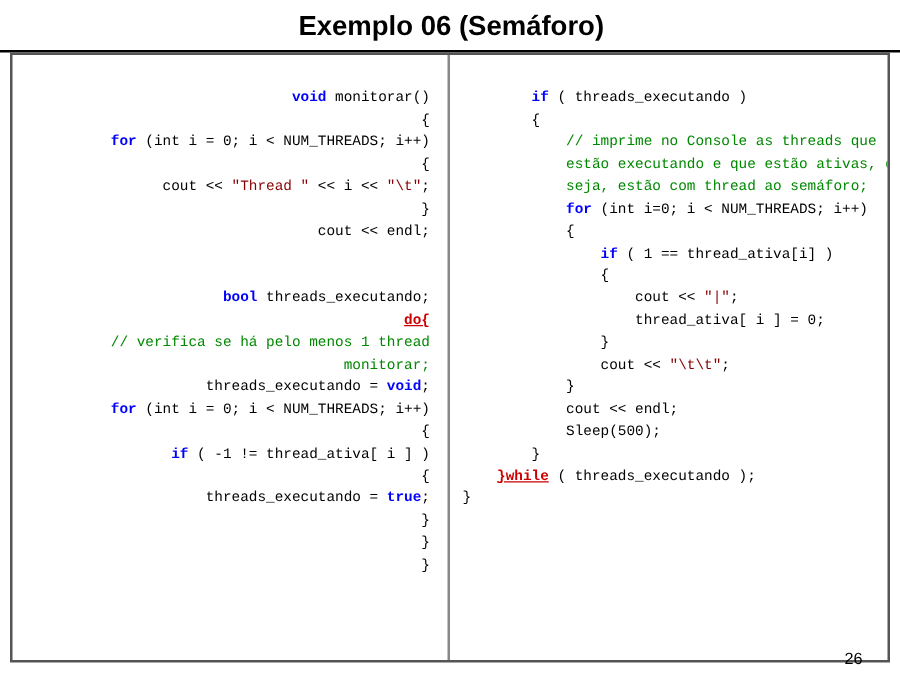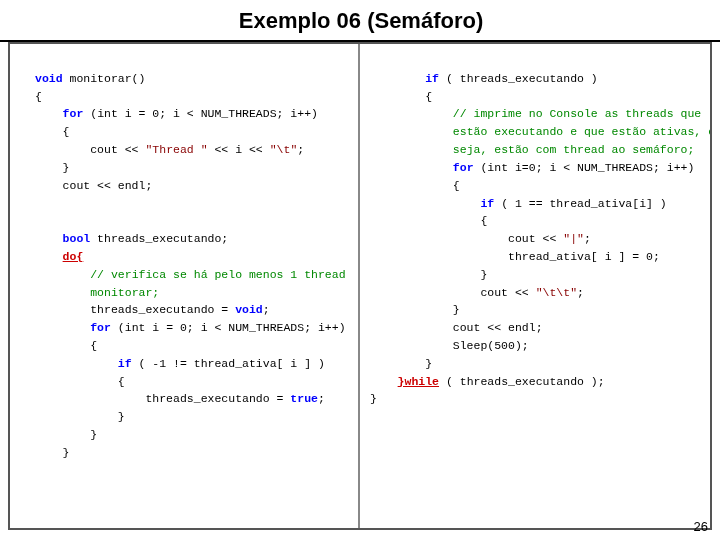--- a/index.html
+++ b/index.html
@@ -13,46 +13,47 @@
     .title-bar {
       text-align: center;
       padding: 8px 0 6px 2px;
       font-size: 22px;
       font-weight: bold;
       border-bottom: 2px solid #000;
     }
     .left-panel {
       width: 50%;
       border-right: 2px solid #888;
-      padding: 8px 25px;
+      padding: 8px 14px;
       font-family: 'Courier New', Courier, monospace;
       font-size: 11.5px;
       line-height: 1.55;
       color: #000;
       overflow: hidden;
+      text-align: right;
     }
     .right-panel {
       width: 50%;
       padding: 8px 10px;
       font-family: 'Courier New', Courier, monospace;
       font-size: 11.5px;
       line-height: 1.55;
       color: #000;
       overflow: hidden;
     }
     .code-block {
       white-space: pre;
     }
     .kw { color: #00f; font-weight: bold; }
     .kw-red { color: #c00; font-weight: bold; text-decoration: underline; }
     .comment { color: #080; font-weight: normal; }
     .page-num {
       position: absolute;
       bottom: 6px;
-      right: 12px;
+      right: 30px;
       font-size: 13px;
       color: #000;
     }
     .outer-border {
       border: 2px solid #555;
       margin: 0 8px;
       height: calc(540px - 52px);
       display: flex;
       flex-direction: row;
     }

